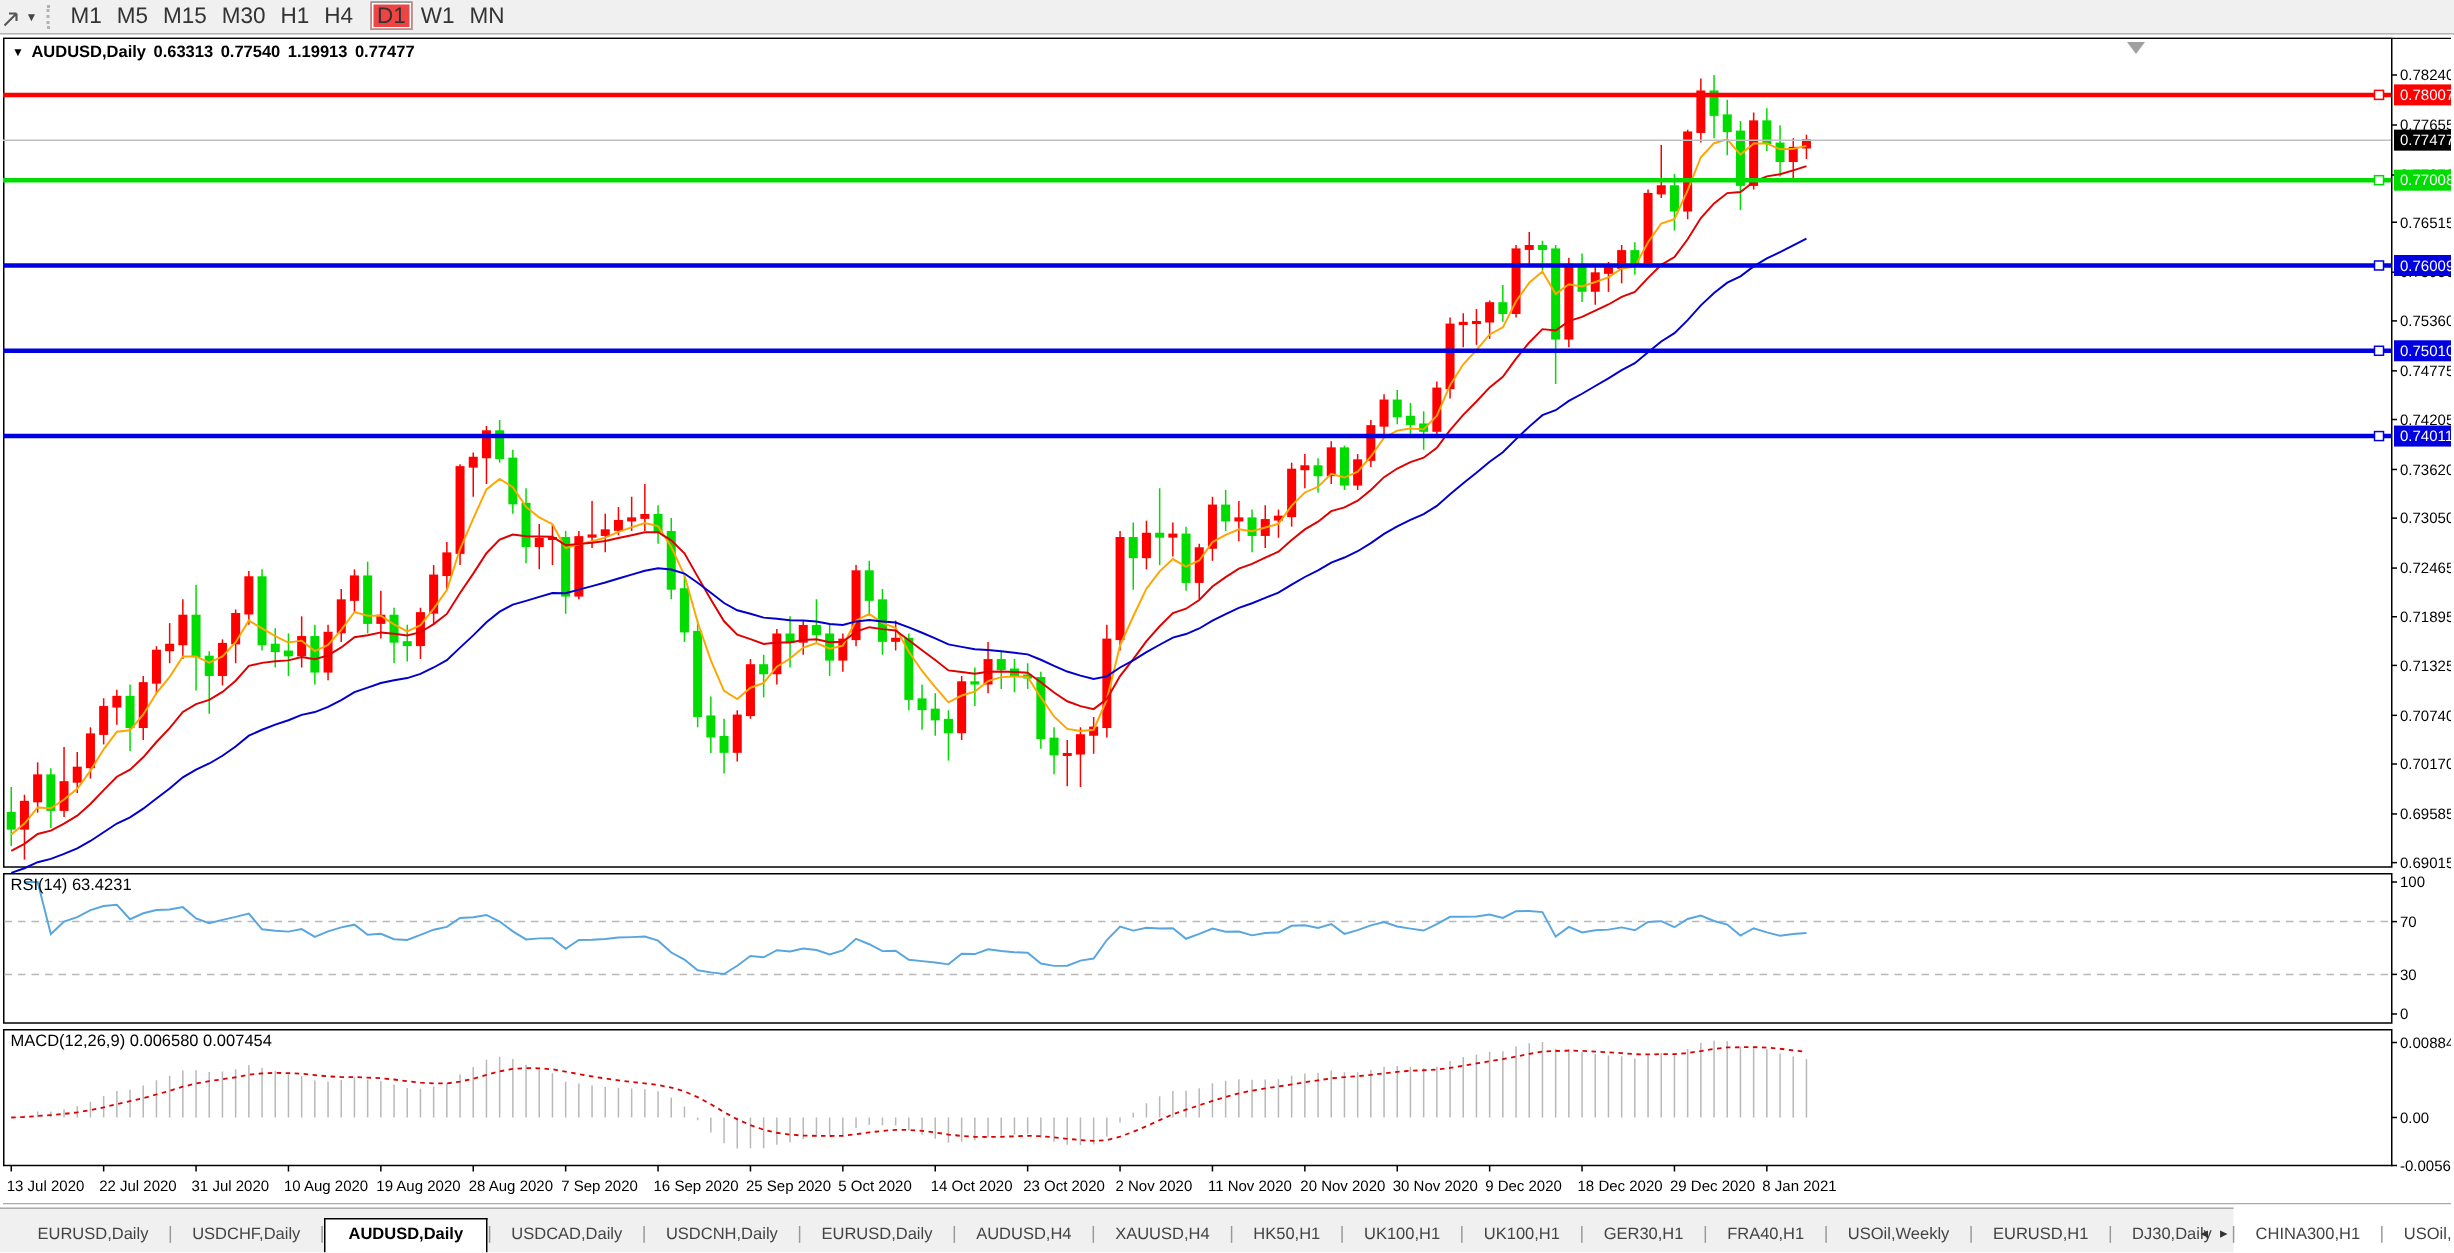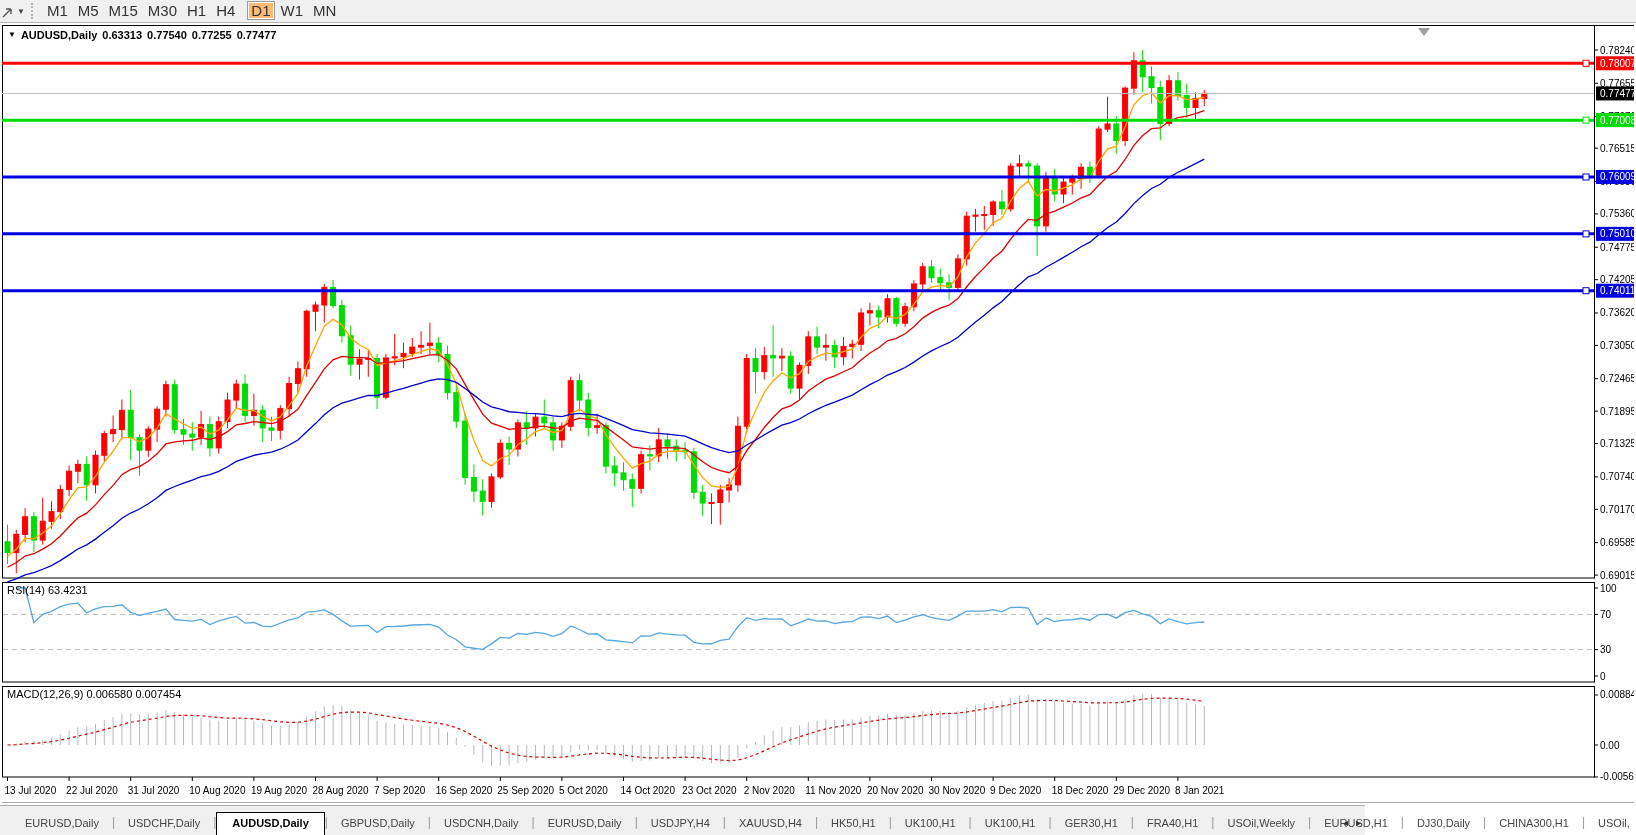--- a/index.html
+++ b/index.html
@@ -7,32 +7,32 @@
        font-family:"Liberation Sans",sans-serif;background:#fff;}
   
   #toolbar{position:absolute;left:0;top:0;width:1636px;height:22px;background:#f0f0f0;
            border-bottom:1px solid #b8b5b0;display:flex;align-items:center;}
   #toolbar .tool-icon{width:14px;height:16px;margin-left:1px;display:flex;align-items:center;justify-content:center;}
   #toolbar .caret{font-size:8px;color:#444;margin:0 4px 0 2px;cursor:pointer;}
   #toolbar .grip{width:3px;height:16px;border-left:2px dotted #b5b2ad;margin:0 6px 0 2px;}
   #toolbar .vsep{width:1px;height:16px;background:#c9c6c1;margin:0 3px;}
   .tf-btn{min-width:26px;height:18px;line-height:18px;text-align:center;font-size:15px;color:#333;
           padding:0 3px;margin:0 1px;border:1px solid transparent;cursor:pointer;}
-  .tf-btn.active{background:#fdba74;border:1px solid #9a9a9a;box-shadow:inset 0 0 0 1px #fdfdfd;}
+  .tf-btn.active{background:#ef4444;border:1px solid #9a9a9a;box-shadow:inset 0 0 0 1px #fdfdfd;}
   
   #chart-window{position:absolute;left:2px;top:25px;width:1632px;height:778px;background:#fff;}
   #chart-window svg{position:absolute;left:0;top:0;}
   .overlay-label{position:absolute;font-size:11px;color:#000;white-space:pre;pointer-events:none;}
   #chart-title{left:6px;top:4px;font-weight:700;display:flex;align-items:center;gap:5px;}
   #chart-title .tri{font-size:8px;position:relative;top:-1px;}
   #chart-title .q{font-weight:700;}
   #rsi-label{left:5px;top:559px;text-align:right;}
   #macd-label{left:5px;top:663px;}
   
-  #tabbar{position:absolute;left:0;top:805px;width:1365px;height:30px;background:#f0f0f0;
+  #tabbar{position:absolute;left:0;top:805px;width:1489px;height:30px;background:#f0f0f0;
           border-top:1px solid #aaa;display:flex;align-items:flex-end;padding-left:12px;box-sizing:border-box;}
   .tab{font-size:11px;color:#444;padding:4px 13px 6px 13px;cursor:pointer;white-space:nowrap;}
   .tab.active{background:#fff;border:1px solid #000;border-bottom:none;font-weight:700;color:#000;
               padding:4px 15px 7px 15px;position:relative;top:1px;}
   .tab-sep{color:#999;font-size:12px;align-self:center;position:relative;top:-1px;}
   #tab-scroll{position:absolute;right:4px;bottom:7px;display:flex;gap:8px;}
   #tab-scroll span{font-size:10px;color:#333;cursor:pointer;line-height:10px;}
 </style>
 </head>
 <body>
@@ -612,42 +612,42 @@
         <line x1="1114.3000000000002" y1="752" x2="1114.3000000000002" y2="756" stroke="#000"></line>
         <text x="1111.3000000000002" y="769" font-family="&quot;Liberation Sans&quot;,sans-serif" font-size="10px" fill="#000">29 Dec 2020</text>
         <line x1="1175.9" y1="752" x2="1175.9" y2="756" stroke="#000"></line>
         <text x="1172.9" y="769" font-family="&quot;Liberation Sans&quot;,sans-serif" font-size="10px" fill="#000">8 Jan 2021</text>
       </svg>
     <div id="chart-title" class="overlay-label">
       <span class="tri">▼</span>
       <span>AUDUSD,Daily</span>
       <span class="q">0.63313</span>
       <span class="q">0.77540</span>
-      <span class="q">0.77255</span>
+      <span class="q">1.19913</span>
       <span class="q">0.77477</span>
     </div>
     <div id="rsi-label" class="overlay-label">RSI(14) 63.4231</div>
     <div id="macd-label" class="overlay-label">MACD(12,26,9) 0.006580 0.007454</div>
   </div>
 
   <div id="tabbar">
     <span id="tabs-container" style="display:flex;align-items:flex-end;">
         <span class="tab">EURUSD,Daily</span>
         <span class="tab-sep">|</span>
         <span class="tab">USDCHF,Daily</span>
         <span class="tab-sep">|</span>
         <span class="tab active">AUDUSD,Daily</span>
         <span class="tab-sep">|</span>
-        <span class="tab">GBPUSD,Daily</span>
+        <span class="tab">USDCAD,Daily</span>
         <span class="tab-sep">|</span>
         <span class="tab">USDCNH,Daily</span>
         <span class="tab-sep">|</span>
         <span class="tab">EURUSD,Daily</span>
         <span class="tab-sep">|</span>
-        <span class="tab">USDJPY,H4</span>
+        <span class="tab">AUDUSD,H4</span>
         <span class="tab-sep">|</span>
         <span class="tab">XAUUSD,H4</span>
         <span class="tab-sep">|</span>
         <span class="tab">HK50,H1</span>
         <span class="tab-sep">|</span>
         <span class="tab">UK100,H1</span>
         <span class="tab-sep">|</span>
         <span class="tab">UK100,H1</span>
         <span class="tab-sep">|</span>
         <span class="tab">GER30,H1</span>

